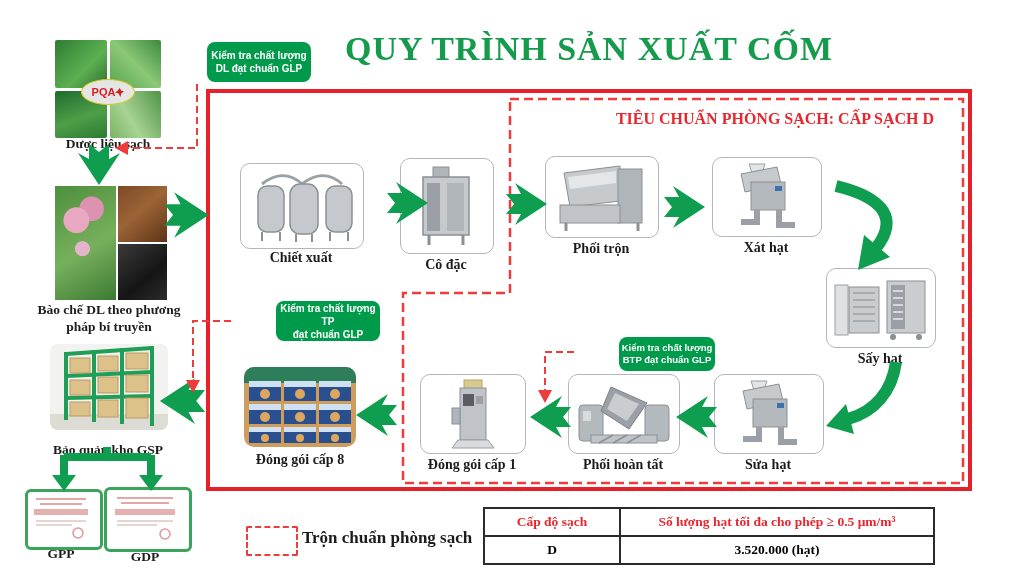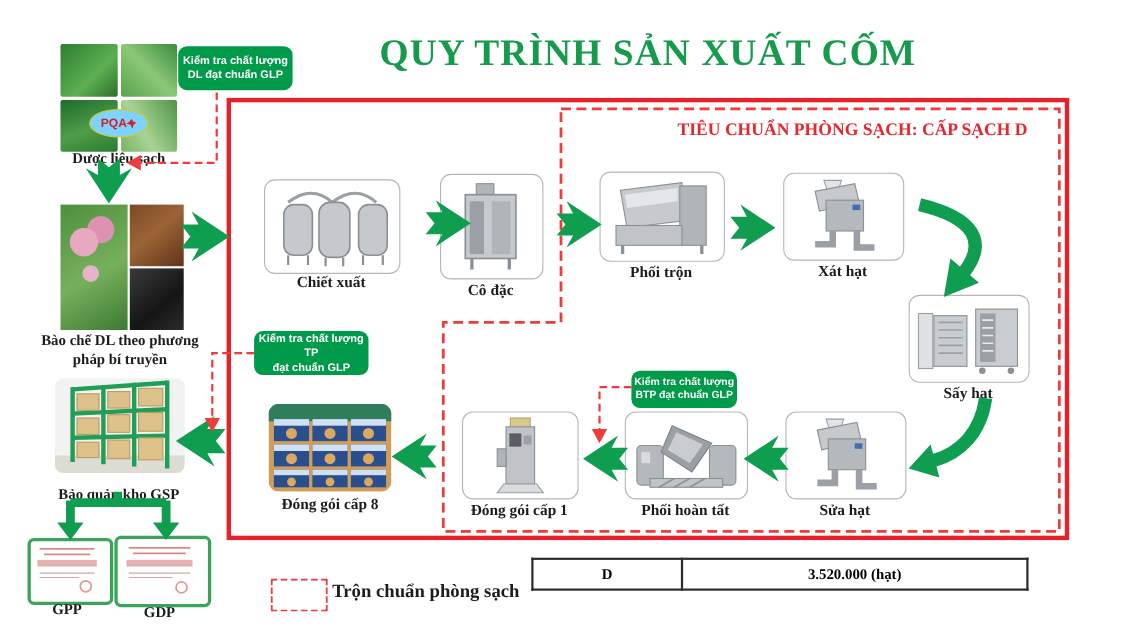--- a/index.html
+++ b/index.html
@@ -9,32 +9,32 @@
   .title{left:206px;top:30px;width:766px;text-align:center;font-size:34px;font-weight:bold;
          color:#169a4c;letter-spacing:1px;}
   .redbox{left:206px;top:89px;width:758px;height:394px;border:4px solid #e62129;}
   .clean-title{left:590px;top:110px;width:370px;text-align:center;font-size:16px;font-weight:bold;color:#e8262d;}
   .card{background:#fff;border:1.5px solid #b3b7bb;border-radius:10px;display:flex;
         align-items:center;justify-content:center;overflow:hidden;}
   .mlabel{font-size:14px;font-weight:bold;color:#1c1c1c;text-align:center;}
   .llabel{font-size:13.5px;font-weight:bold;color:#1c1c1c;text-align:center;line-height:1.25;}
   .callout{background:#009b4a;border-radius:8px;color:#ffffff;font-family:"Liberation Sans",sans-serif;
            font-weight:bold;text-align:center;display:flex;flex-direction:column;justify-content:center;
-           font-size:10px;line-height:1.3;padding:2px;box-sizing:border-box;}
+           font-size:10px;line-height:1.3;padding:2px;box-sizing:border-box;margin-left:45px;}
   .callout.small{font-size:9.5px;}
   .plant-grid{left:55px;top:40px;width:106px;height:98px;display:grid;
       grid-template-columns:1fr 1fr;grid-template-rows:1fr 1fr;gap:3px;background:#fff;}
   .plant-grid div{border-radius:2px;}
   .pg1{background:linear-gradient(135deg,#2f7d33,#5cb050 60%,#2e6e2e);}
   .pg2{background:linear-gradient(45deg,#57a44b,#8bc878 50%,#3c8a3c);}
   .pg3{background:linear-gradient(160deg,#1e6b2d,#4f9e47 55%,#2a7a33);}
   .pg4{background:linear-gradient(60deg,#79b464,#a8d394 40%,#4f9447);}
-  .logo-oval{left:81px;top:79px;width:52px;height:24px;background:#7dd3fc;border:1px solid #d8c81f;
+  .logo-oval{left:81px;top:79px;width:52px;height:24px;background:#e5e5e5;border:1px solid #d8c81f;
       border-radius:50%;display:flex;align-items:center;justify-content:center;
-      font-family:"Liberation Sans",sans-serif;font-weight:bold;font-size:11px;color:#d41f26;z-index:5;margin-top:20px;}
+      font-family:"Liberation Sans",sans-serif;font-weight:bold;font-size:11px;color:#d41f26;z-index:5;}
   .prep-img{left:55px;top:186px;width:110px;height:114px;display:grid;
       grid-template-columns:55% 45%;grid-template-rows:1fr 1fr;gap:2px;background:#fff;}
   .prep-flower{grid-row:1/3;background:
       radial-gradient(circle at 35% 30%,#e8a8c0 0 14%,transparent 15%),
       radial-gradient(circle at 60% 20%,#dd92b2 0 12%,transparent 13%),
       radial-gradient(circle at 45% 55%,#e6b4ca 0 10%,transparent 11%),
       linear-gradient(150deg,#4e8f3d,#77b05c 55%,#3c7a33);}
   .prep-brown{background:linear-gradient(140deg,#7c4a27,#9c6436 45%,#5e3418);}
   .prep-black{background:linear-gradient(140deg,#3a3a3a,#151515 60%,#2c2c2c);}
   .cert{background:#fff;border:3px solid #3aa45b;border-radius:6px;}
@@ -324,20 +324,24 @@
     </g>
   </svg>
 </div>
 <div class="abs mlabel" style="left:244px;top:452px;width:112px;">Đóng gói cấp 8</div>
 
 <div class="abs legend-box"></div>
 <div class="abs legend-label">Trộn chuẩn phòng sạch</div>
 
 <table class="spec">
   <tbody>
+      <tr class="hdr">
+    <td class="c1">Cấp độ sạch</td>
+    <td>Số lượng hạt tối đa cho phép ≥ 0.5 μm/m³</td>
+  </tr>
   <tr>
     <td class="c1">D</td>
     <td>3.520.000 (hạt)</td>
   </tr>
 </tbody>
   </table>
 
 <svg id="connectors" class="abs" width="1024" height="576" viewBox="0 0 1024 576">
   <defs>
     <path id="arr" d="M-20,-10 L-5,-10 L-11,-21 L21,0 L-11,21 L-5,10 L-20,10 L-12,0 Z"></path>

